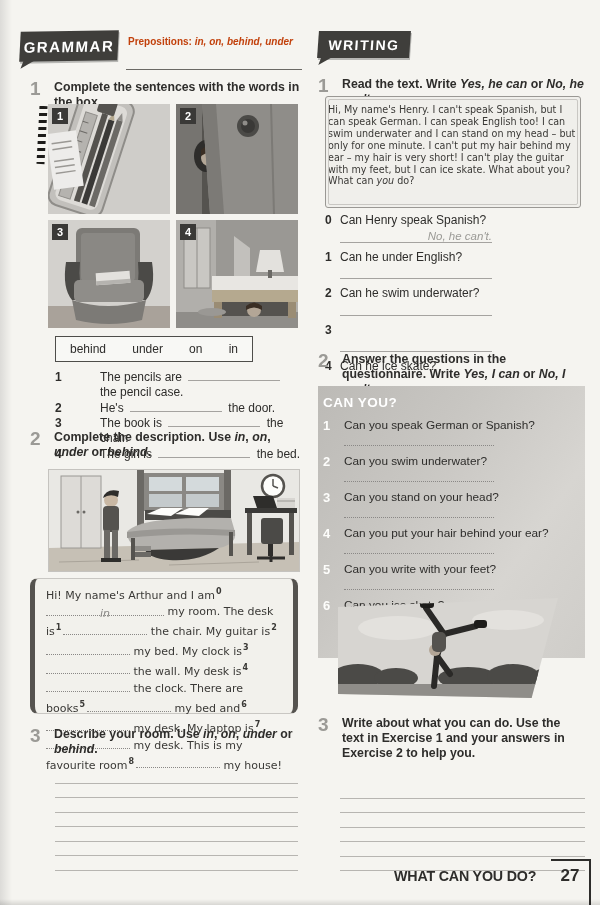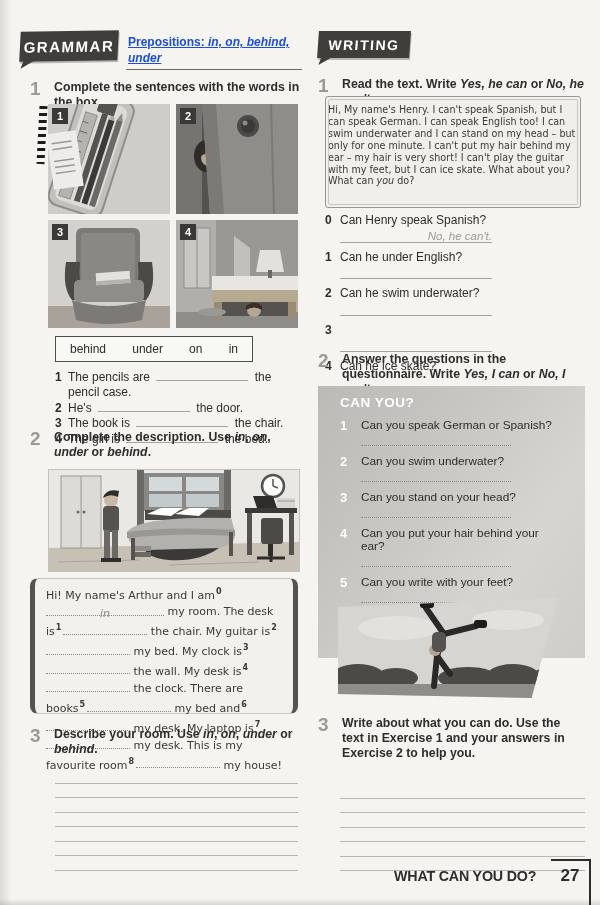--- a/index.html
+++ b/index.html
@@ -13,22 +13,22 @@
   
   .badge{position:absolute;background:#3f3e3b;color:#fff;font-weight:bold;
          display:flex;align-items:center;justify-content:center;letter-spacing:1.5px;
          box-shadow:1px 2px 0 rgba(0,0,0,0.25);}
   .badge::after{content:'';position:absolute;left:3px;bottom:-7px;width:0;height:0;
          border-style:solid;border-width:8px 11px 0 0;
          border-color:#3f3e3b transparent transparent transparent;transform:skewX(-18deg);}
   .badge-grammar{left:20px;top:31px;width:98px;height:30px;font-size:15px;transform:skewX(-4deg) rotate(-1deg);}
   .badge-writing{left:318px;top:31px;width:92px;height:27px;font-size:14px;transform:skewX(-4deg);}
 
-  .topic{position:absolute;left:128px;top:34px;width:176px;font-weight:bold;font-size:12px;
-         line-height:16px;color:#1d4ed8;text-decoration:underline;}
+  .topic{position:absolute;left:128px;top:34px;width:176px;font-weight:bold;font-size:10px;
+         line-height:16px;color:#c2410c;}
   .topic .terms{font-style:italic;}
   .topic-rule{position:absolute;left:126px;top:69px;width:176px;height:0;border-top:1.6px solid #6b6965;}
 
   
   .ex{position:absolute;display:flex;}
   .exnum{font-size:19px;font-weight:bold;color:#9b9a96;width:24px;flex:none;line-height:17px;}
   .rubric{font-size:12.3px;font-weight:bold;line-height:15px;}
   .rubric .bi{font-style:italic;}
 
   
@@ -44,21 +44,21 @@
 
   
   .word-box{position:absolute;left:55px;top:336px;width:168px;height:24px;border:1.6px solid #4e4d4a;
             display:flex;align-items:center;justify-content:space-between;padding:0 14px;
             font-size:12px;background:rgba(255,255,255,0.35);}
 
   
   .sentences{position:absolute;left:55px;top:370px;width:247px;font-size:12px;}
   .sentence{display:flex;line-height:15px;margin-bottom:0.5px;}
   .snum{width:13px;font-weight:bold;flex:none;}
-  .sbody{flex:1;}
+  .sbody{flex:1;margin-left:32px;}
   .sblank{display:inline-block;border-bottom:1px solid #a5a3a0;height:10px;width:92px;margin:0 3px;}
 
   
   .illustration{position:absolute;left:48px;top:469px;width:250px;height:101px;background:#eceae6;
                 border:1px solid #c5c3bf;}
   .illustration svg{display:block;width:100%;height:100%;}
 
   
   .desc-box{position:absolute;left:30px;top:578px;width:268px;height:136px;background:#f2f1ec;
             border:1px solid #c9c7c3;border-left:5px solid #55534f;border-right:5px solid #55534f;
@@ -86,21 +86,21 @@
   
   .questions{position:absolute;left:325px;top:214px;width:260px;font-size:12px;}
   .q-row{display:flex;line-height:13.5px;}
   .qnum{width:15px;font-weight:bold;flex:none;}
   .ans-line{margin:2px 0 8px 15px;width:152px;border-bottom:1px solid #a5a3a0;height:12px;
             font-style:italic;color:#9b9a96;font-size:11.5px;line-height:12px;text-align:right;}
 
   
   .canyou{position:absolute;left:318px;top:386px;width:267px;height:272px;box-sizing:border-box;
           background:linear-gradient(125deg,#bcbab6 0%,#c8c6c2 35%,#d7d5d1 70%,#cfcdc9 100%);
-          padding:9px 22px;}
+          padding:9px 5px;}
   .cy-title{color:#fff;font-weight:bold;font-size:13.5px;letter-spacing:0.5px;}
   .cy-item{display:flex;font-size:11.8px;color:#2e2d2b;margin-top:9px;line-height:13px;}
   .cy-num{color:#fdfdfb;font-weight:bold;width:21px;font-size:13px;flex:none;}
   .cy-line{margin:4px 0 0 21px;width:150px;border-bottom:1px dotted #8a8886;height:9px;}
   .cy-photo{position:absolute;left:20px;top:212px;width:220px;height:100px;
             clip-path:polygon(0 9%,100% 0,88% 100%,0 96%);}
   .cy-photo svg{display:block;width:100%;height:100%;}
 
   
   .footer-title{position:absolute;left:394px;top:867px;font-size:15.5px;font-weight:bold;

